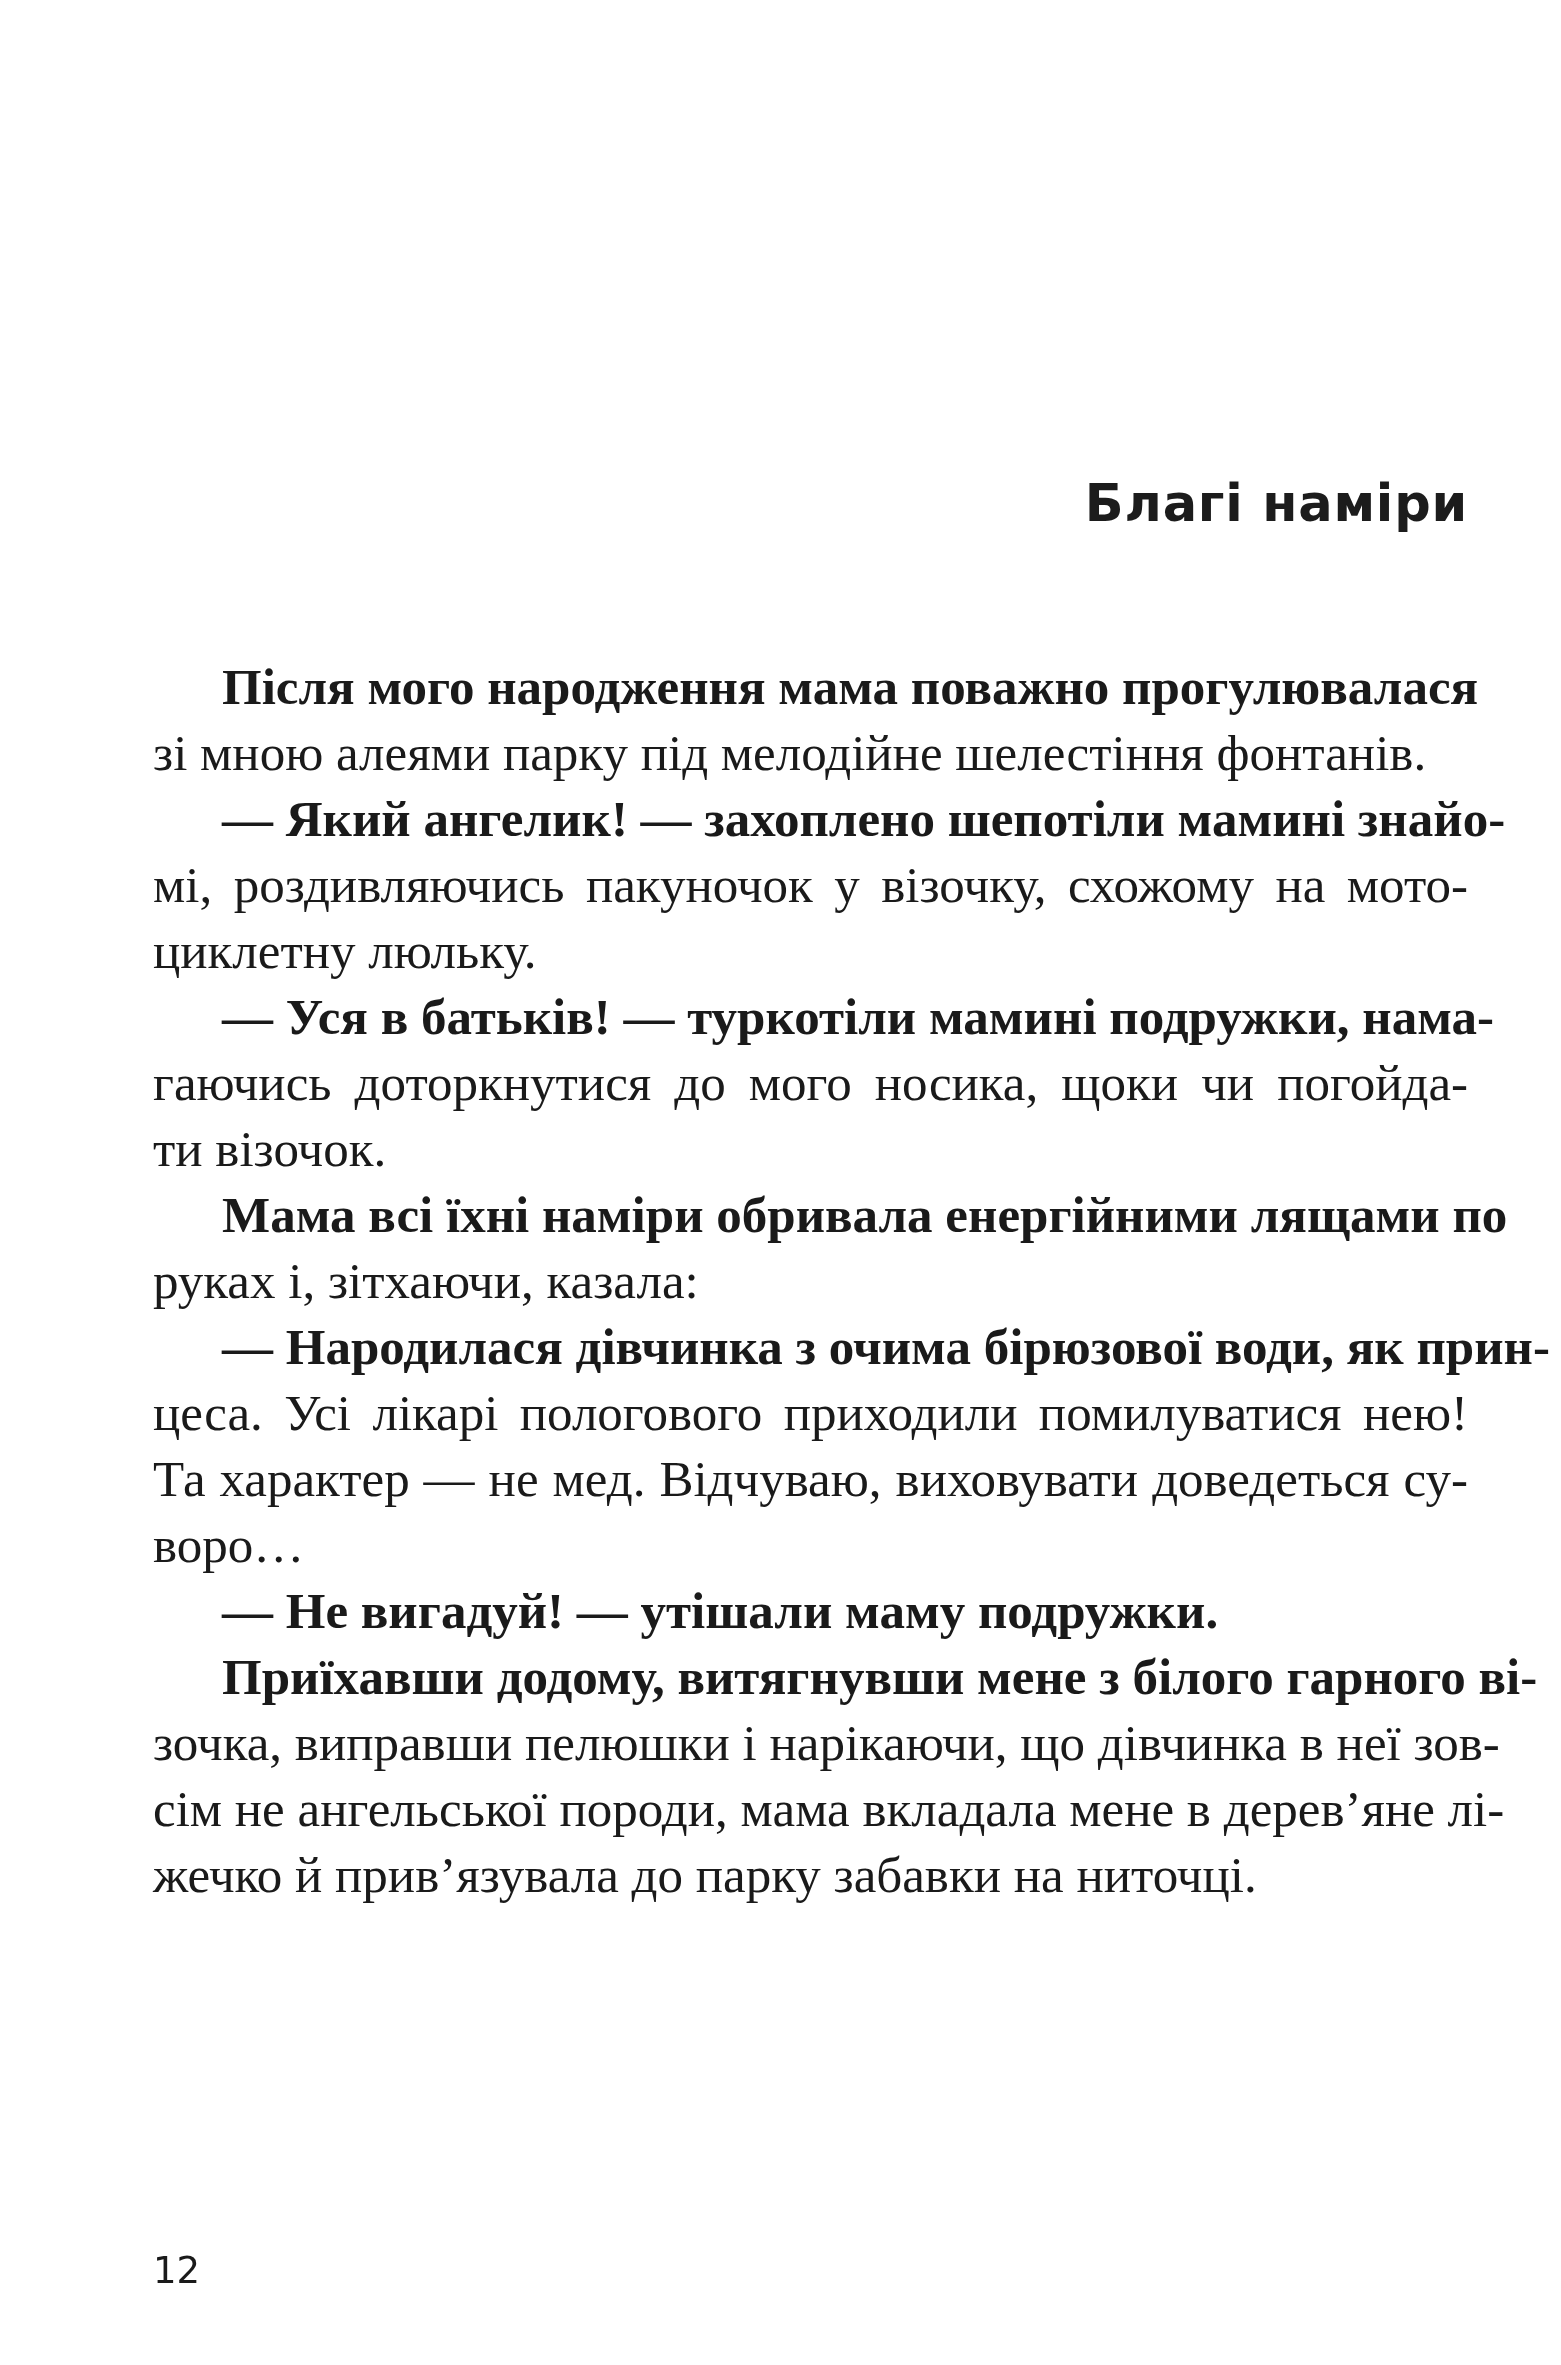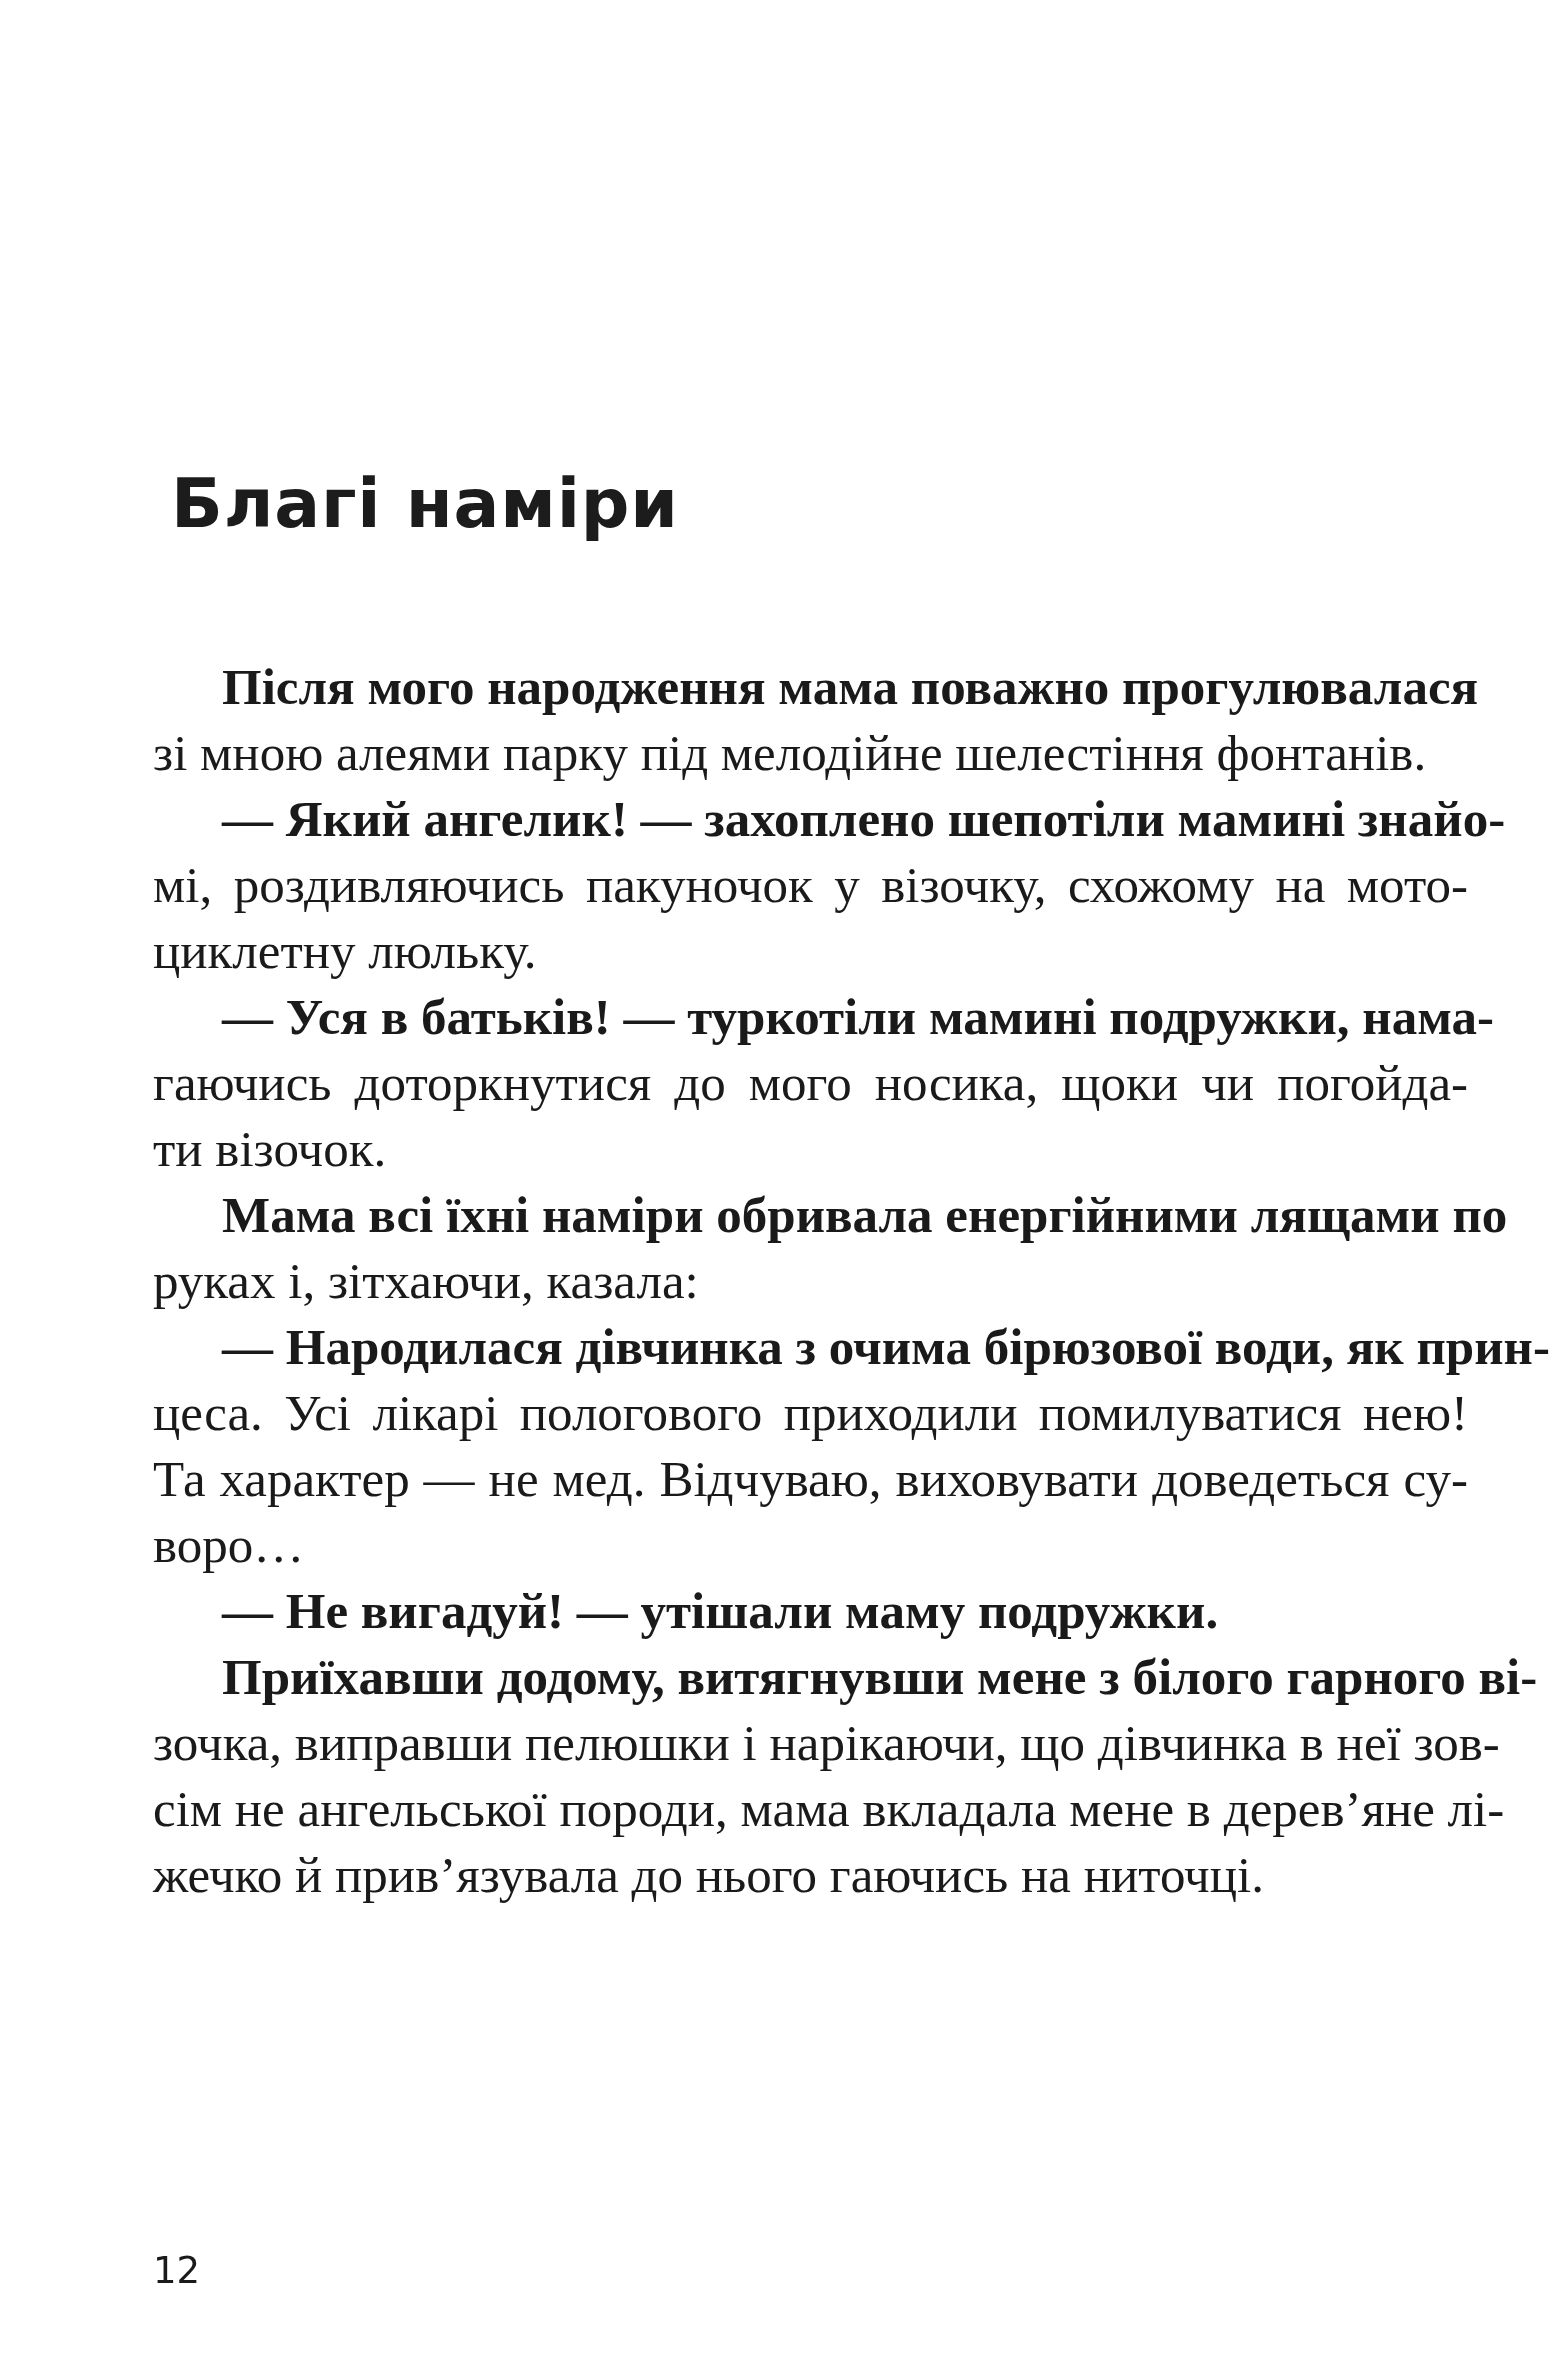--- a/index.html
+++ b/index.html
@@ -16,28 +16,28 @@
     }
     .page {
       position: absolute;
       left: 0; top: 0;
       width: 1561px;
       height: 2366px;
       background: #ffffff;
     }
     .chapter-title {
       position: absolute;
-      left: 171px;
+      left: 153px;
       width: 1315px;
       top: 455px;
       margin: 0;
-      text-align: left;
+      text-align: right;
       font-family: "DejaVu Sans", "Liberation Sans", sans-serif;
       font-weight: bold;
-      font-size: 68px;
+      font-size: 51px;
       line-height: 98px;
       letter-spacing: 0.8px;
       color: #1c1c1c;
     }
     .body-text {
       position: absolute;
       left: 153px;
       width: 1315px;
       top: 654px;
       font-family: "Liberation Serif", "DejaVu Serif", serif;
@@ -113,21 +113,21 @@
     </div>
 
     <div class="paragraph">
       <span class="line indent last">— Не вигадуй! — утішали маму подружки.</span>
     </div>
 
     <div class="paragraph">
       <span class="line indent">Приїхавши додому, витягнувши мене з білого гарного ві-</span>
       <span class="line">зочка, виправши пелюшки і нарікаючи, що дівчинка в неї зов-</span>
       <span class="line">сім не ангельської породи, мама вкладала мене в дерев’яне лі-</span>
-      <span class="line last">жечко й прив’язувала до нього гаючись на ниточці.</span>
+      <span class="line last">жечко й прив’язувала до парку забавки на ниточці.</span>
     </div>
 
   </div>
 
   <div class="page-number">12</div>
 
 </div>
 
 
 </body></html>

